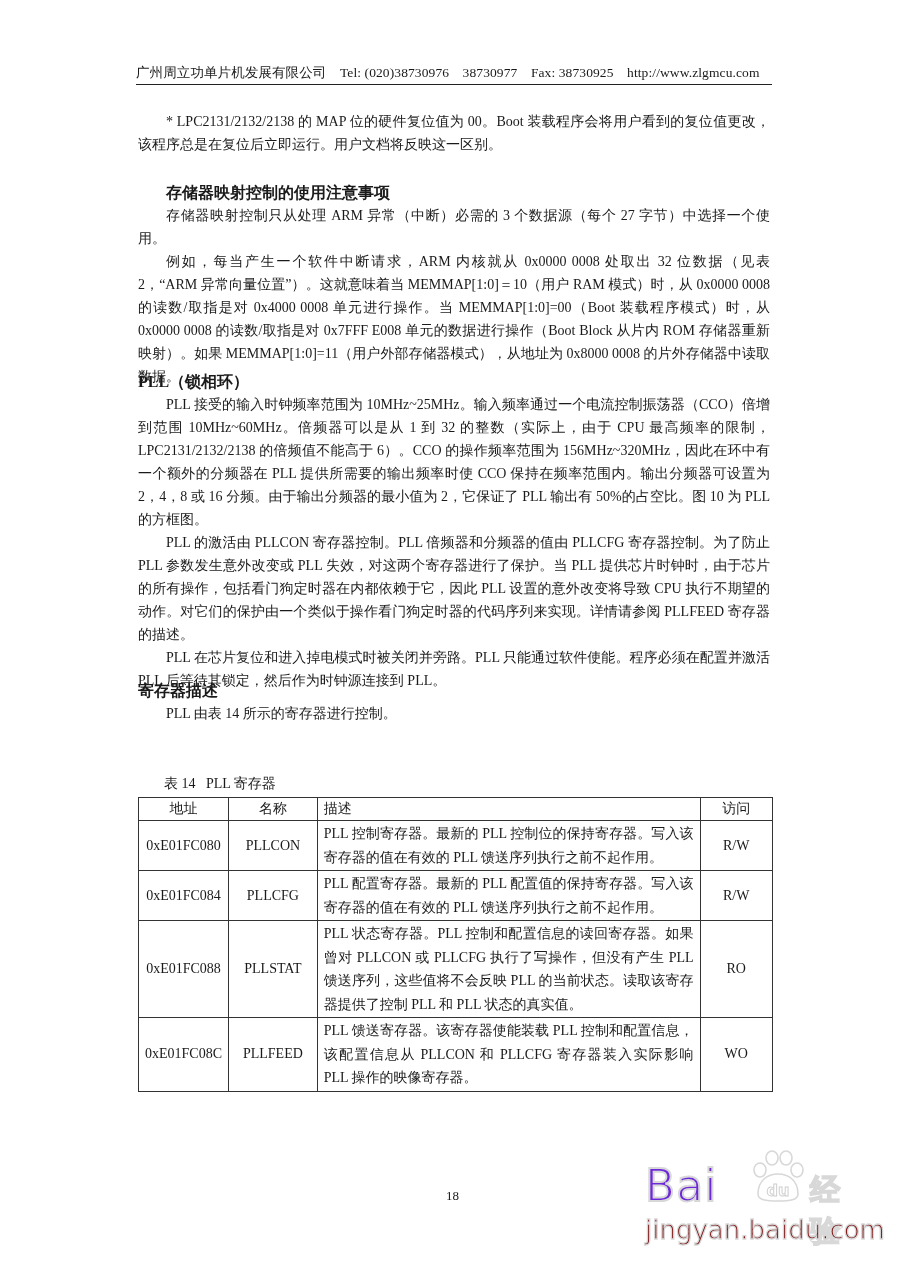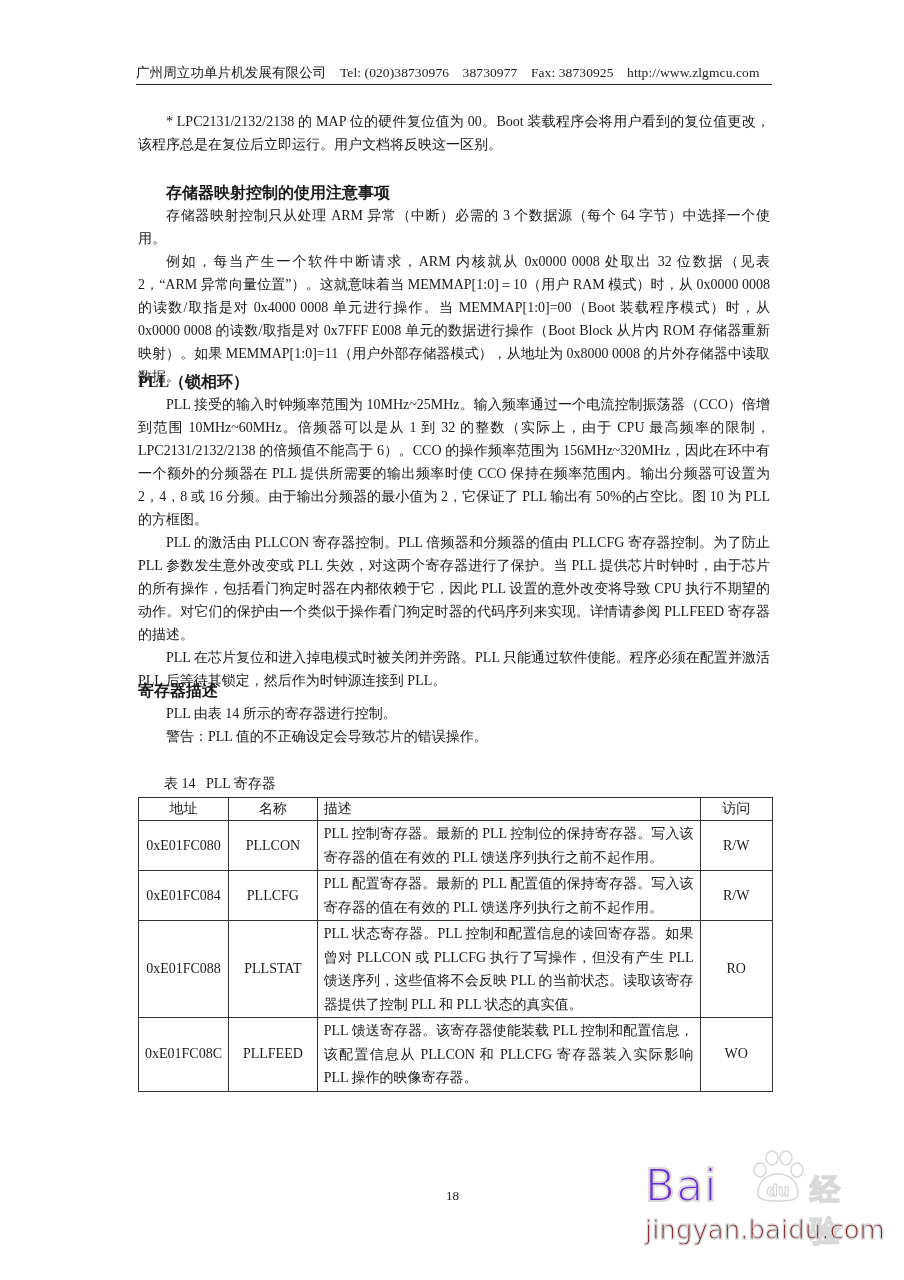--- a/index.html
+++ b/index.html
@@ -47,35 +47,34 @@
   <span>http://www.zlgmcu.com</span>
 </div>
 <div class="header-rule"></div>
 
 <div class="block" style="top:110px;">
   <p class="para"><span>*  LPC2131/2132/2138 的 MAP 位的</span><span class="u">硬件</span><span>复位值为 00。Boot 装载程序会将用户看到的复位值更改，该程序总是在复位后立即运行。用户文档将反映这一区别。</span></p>
 </div>
 
 <div class="block" style="top:181px;">
   <p class="heading" style="padding-left:28px;">存储器映射控制的使用注意事项</p>
-  <p class="para">存储器映射控制只从处理 ARM 异常（中断）必需的 3 个数据源（每个 64 字节）中选择一个使用。</p>
+  <p class="para">存储器映射控制只从处理 ARM 异常（中断）必需的 3 个数据源（每个 27 字节）中选择一个使用。</p>
   <p class="para">例如，每当产生一个软件中断请求，ARM 内核就从 0x0000 0008 处取出 32 位数据（见表 2，“ARM 异常向量位置”）。这就意味着当 MEMMAP[1:0]＝10（用户 RAM 模式）时，从 0x0000 0008 的读数/取指是对 0x4000 0008 单元进行操作。当 MEMMAP[1:0]=00（Boot 装载程序模式）时，从 0x0000 0008 的读数/取指是对 0x7FFF E008 单元的数据进行操作（Boot Block 从片内 ROM 存储器重新映射）。如果 MEMMAP[1:0]=11（用户外部存储器模式），从地址为 0x8000 0008 的片外存储器中读取数据。</p>
 </div>
 
 <div class="block" style="top:370px;">
   <p class="heading">PLL（锁相环）</p>
   <p class="para">PLL 接受的输入时钟频率范围为 10MHz~25MHz。输入频率通过一个电流控制振荡器（CCO）倍增到范围 10MHz~60MHz。倍频器可以是从 1 到 32 的整数（实际上，由于 CPU 最高频率的限制，LPC2131/2132/2138 的倍频值不能高于 6）。CCO 的操作频率范围为 156MHz~320MHz，因此在环中有一个额外的分频器在 PLL 提供所需要的输出频率时使 CCO 保持在频率范围内。输出分频器可设置为 2，4，8 或 16 分频。由于输出分频器的最小值为 2，它保证了 PLL 输出有 50%的占空比。图 10 为 PLL 的方框图。</p>
   <p class="para">PLL 的激活由 PLLCON 寄存器控制。PLL 倍频器和分频器的值由 PLLCFG 寄存器控制。为了防止 PLL 参数发生意外改变或 PLL 失效，对这两个寄存器进行了保护。当 PLL 提供芯片时钟时，由于芯片的所有操作，包括看门狗定时器在内都依赖于它，因此 PLL 设置的意外改变将导致 CPU 执行不期望的动作。对它们的保护由一个类似于操作看门狗定时器的代码序列来实现。详情请参阅 PLLFEED 寄存器的描述。</p>
   <p class="para">PLL 在芯片复位和进入掉电模式时被关闭并旁路。PLL 只能通过软件使能。程序必须在配置并激活 PLL 后等待其锁定，然后作为时钟源连接到 PLL。</p>
 </div>
 
 <div class="block" style="top:679px;">
   <p class="heading">寄存器描述</p>
   <p class="indent-line">PLL 由表 14 所示的寄存器进行控制。</p>
-  <p class="indent-line">警告：PLL 值的不正确设定会导致芯片的错误操作。</p>
 </div>
 
 <div class="caption" style="white-space:pre;">表 14   PLL 寄存器</div>
 
 <table class="reg">
   <colgroup>
     <col style="width:85px">
     <col style="width:89px">
     <col style="width:388px">
     <col style="width:73px">

